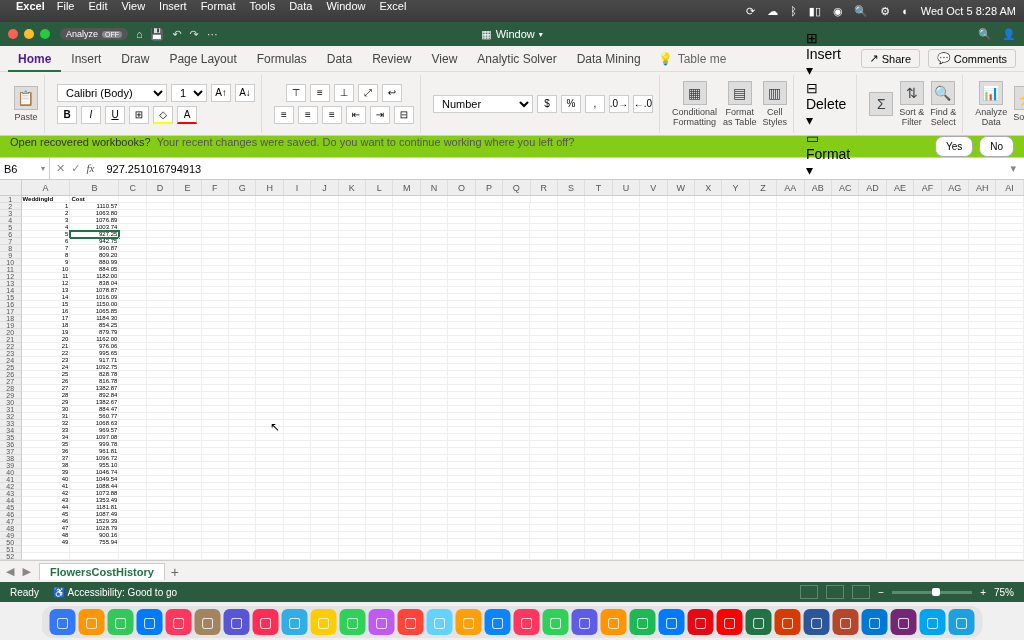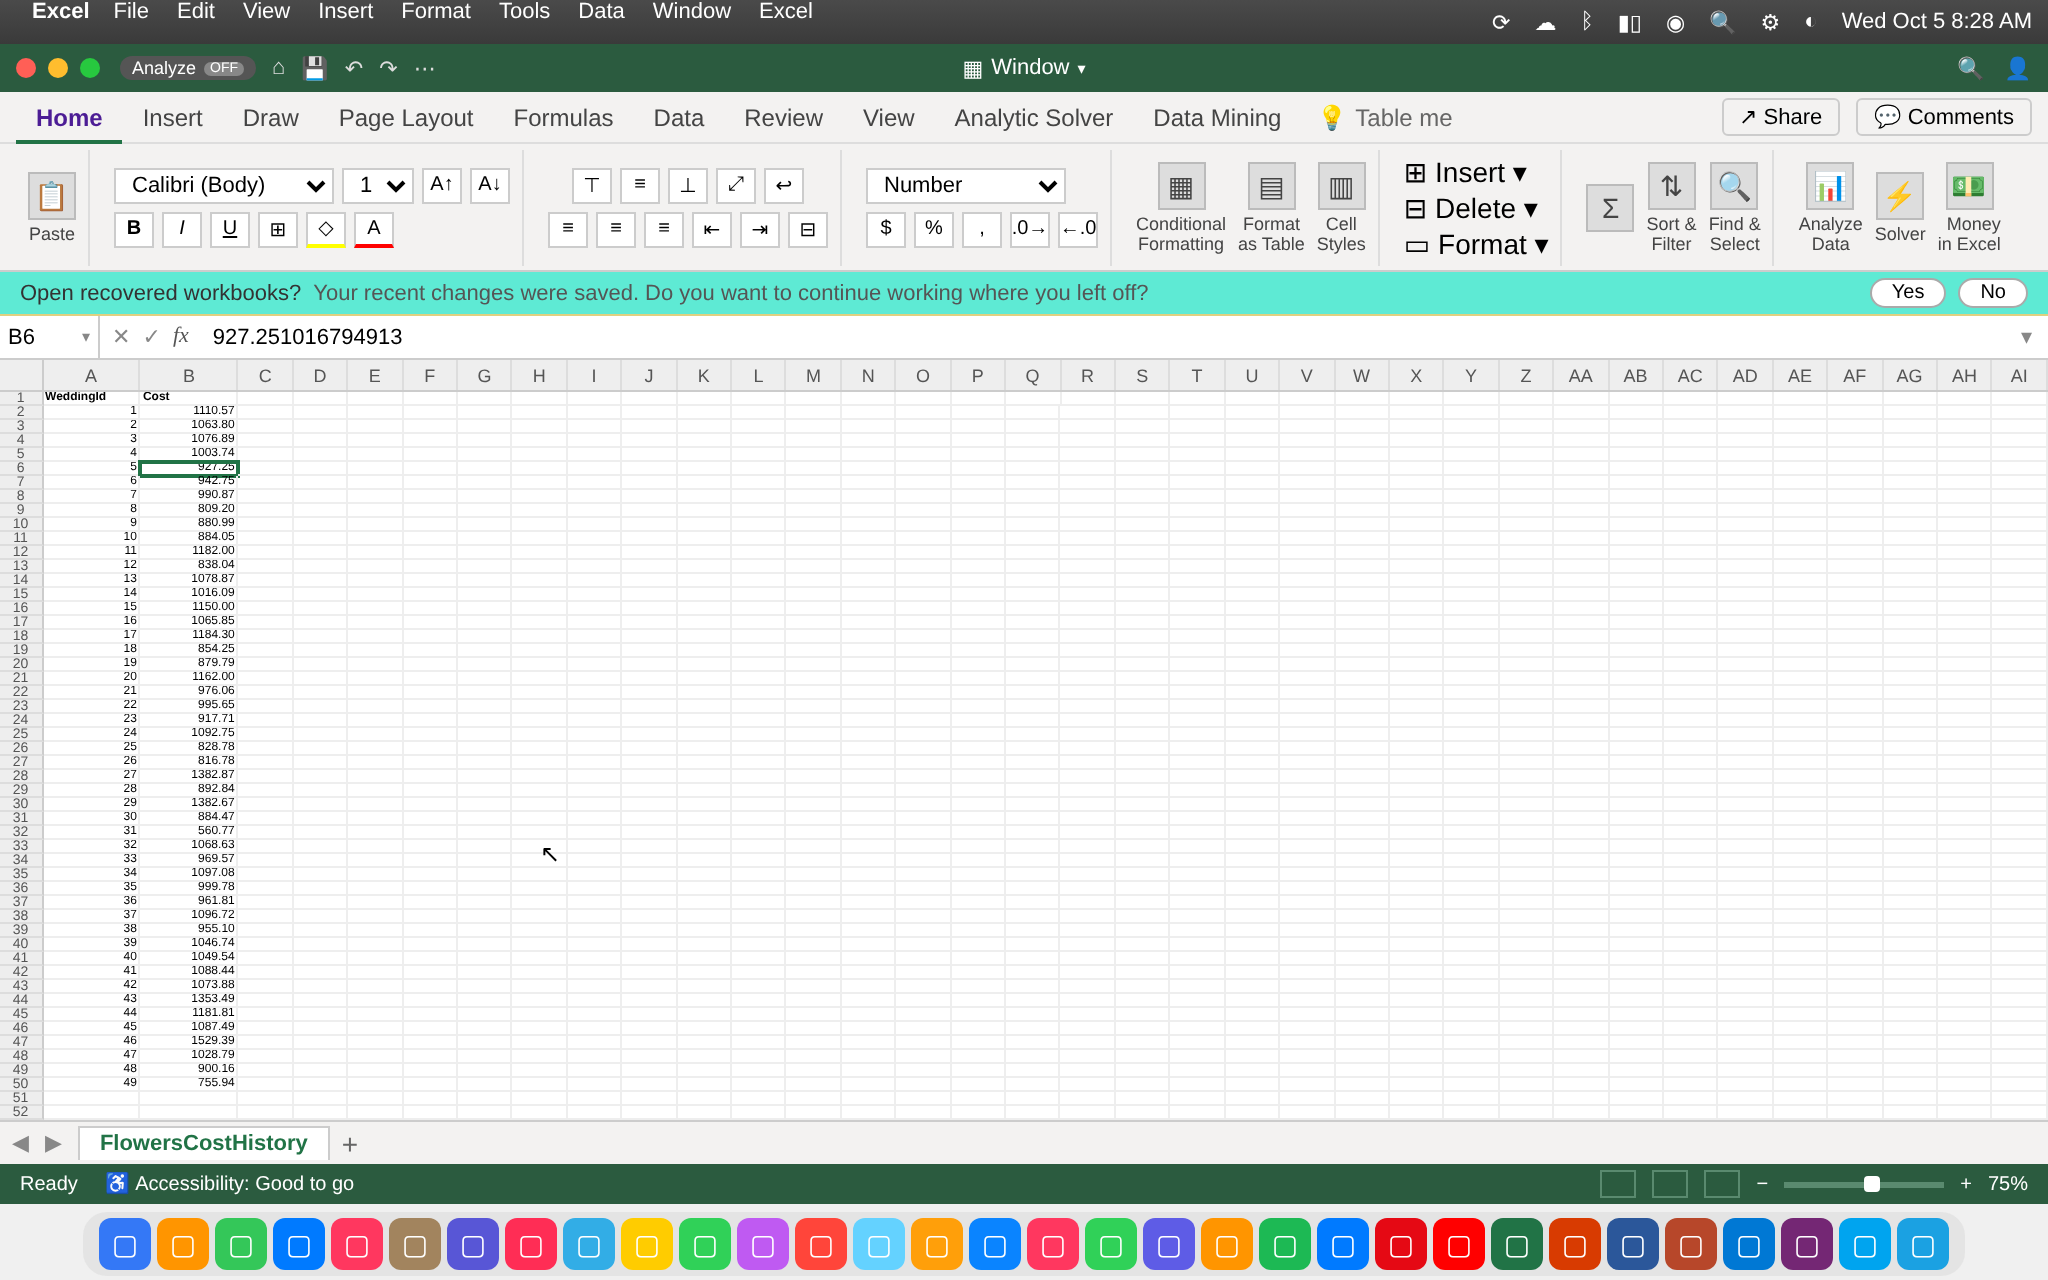--- a/index.html
+++ b/index.html
@@ -36,21 +36,21 @@
 .group { display:flex; flex-direction:column; align-items:center; padding:0 6px; border-right:1px solid #ddd; height:58px; justify-content:center;}
 .group:last-child{border:none;}
 .big-btn { display:flex; flex-direction:column; align-items:center; font-size:9px; color:#444; gap:2px;}
 .big-icon { width:24px; height:24px; background:#ddd; border:1px solid #bbb; display:flex; align-items:center; justify-content:center; font-size:14px;}
 .font-row { display:flex; gap:4px; align-items:center;}
 .font-sel { border:1px solid #ccc; background:#fff; padding:1px 4px; font-size:11px; height:18px;}
 .btn-sm { border:1px solid #ccc; background:#fff; width:20px; height:18px; font-size:10px; display:inline-flex; align-items:center; justify-content:center;}
 .num-sel { border:1px solid #ccc; background:#fff; padding:1px 4px; font-size:11px; width:100px; height:18px;}
 
 
-.msgbar { background:#5eead4; border-bottom:1px solid #e0d080; height:22px; display:flex; align-items:center; padding:0 10px; font-size:11px; color:#555;}
+.msgbar { background:#84cc16; border-bottom:1px solid #e0d080; height:22px; display:flex; padding:0 10px; font-size:11px; color:#555;}
 .msgbar .msg-title{color:#333; font-weight:500; margin-right:6px;}
 .msgbar .btns { margin-left:auto; display:flex; gap:6px;}
 .msgbar button { border:1px solid #aaa; border-radius:8px; background:#fff; padding:1px 10px; font-size:10px;}
 
 
 .formula-bar { background:#fff; height:22px; border-bottom:1px solid #ccc; display:flex; align-items:center; font-size:11px;}
 .name-box { width:50px; border-right:1px solid #ccc; padding:0 4px; display:flex; align-items:center; justify-content:space-between; height:100%;}
 .fb-btns { display:flex; gap:6px; padding:0 6px; color:#888;}
 .fx { font-style:italic; font-family:serif; color:#555;}
 .formula-input { flex:1; padding:0 6px; }
@@ -183,21 +183,21 @@
     </div>
     <div class="font-row">
       <span class="btn-sm">≡</span>
       <span class="btn-sm">≡</span>
       <span class="btn-sm">≡</span>
       <span class="btn-sm">⇤</span>
       <span class="btn-sm">⇥</span>
       <span class="btn-sm">⊟</span>
     </div>
   </div>
-  <div class="group" style="flex-direction:column;gap:4px;align-items:flex-start">
+  <div class="group" style="flex-direction:row;gap:4px;align-items:center">
     <select class="num-sel"><option>Number</option></select>
     <div class="font-row">
       <span class="btn-sm">$</span>
       <span class="btn-sm">%</span>
       <span class="btn-sm">,</span>
       <span class="btn-sm">.0→</span>
       <span class="btn-sm">←.0</span>
     </div>
   </div>
   <div class="group" style="flex-direction:row;gap:6px">

